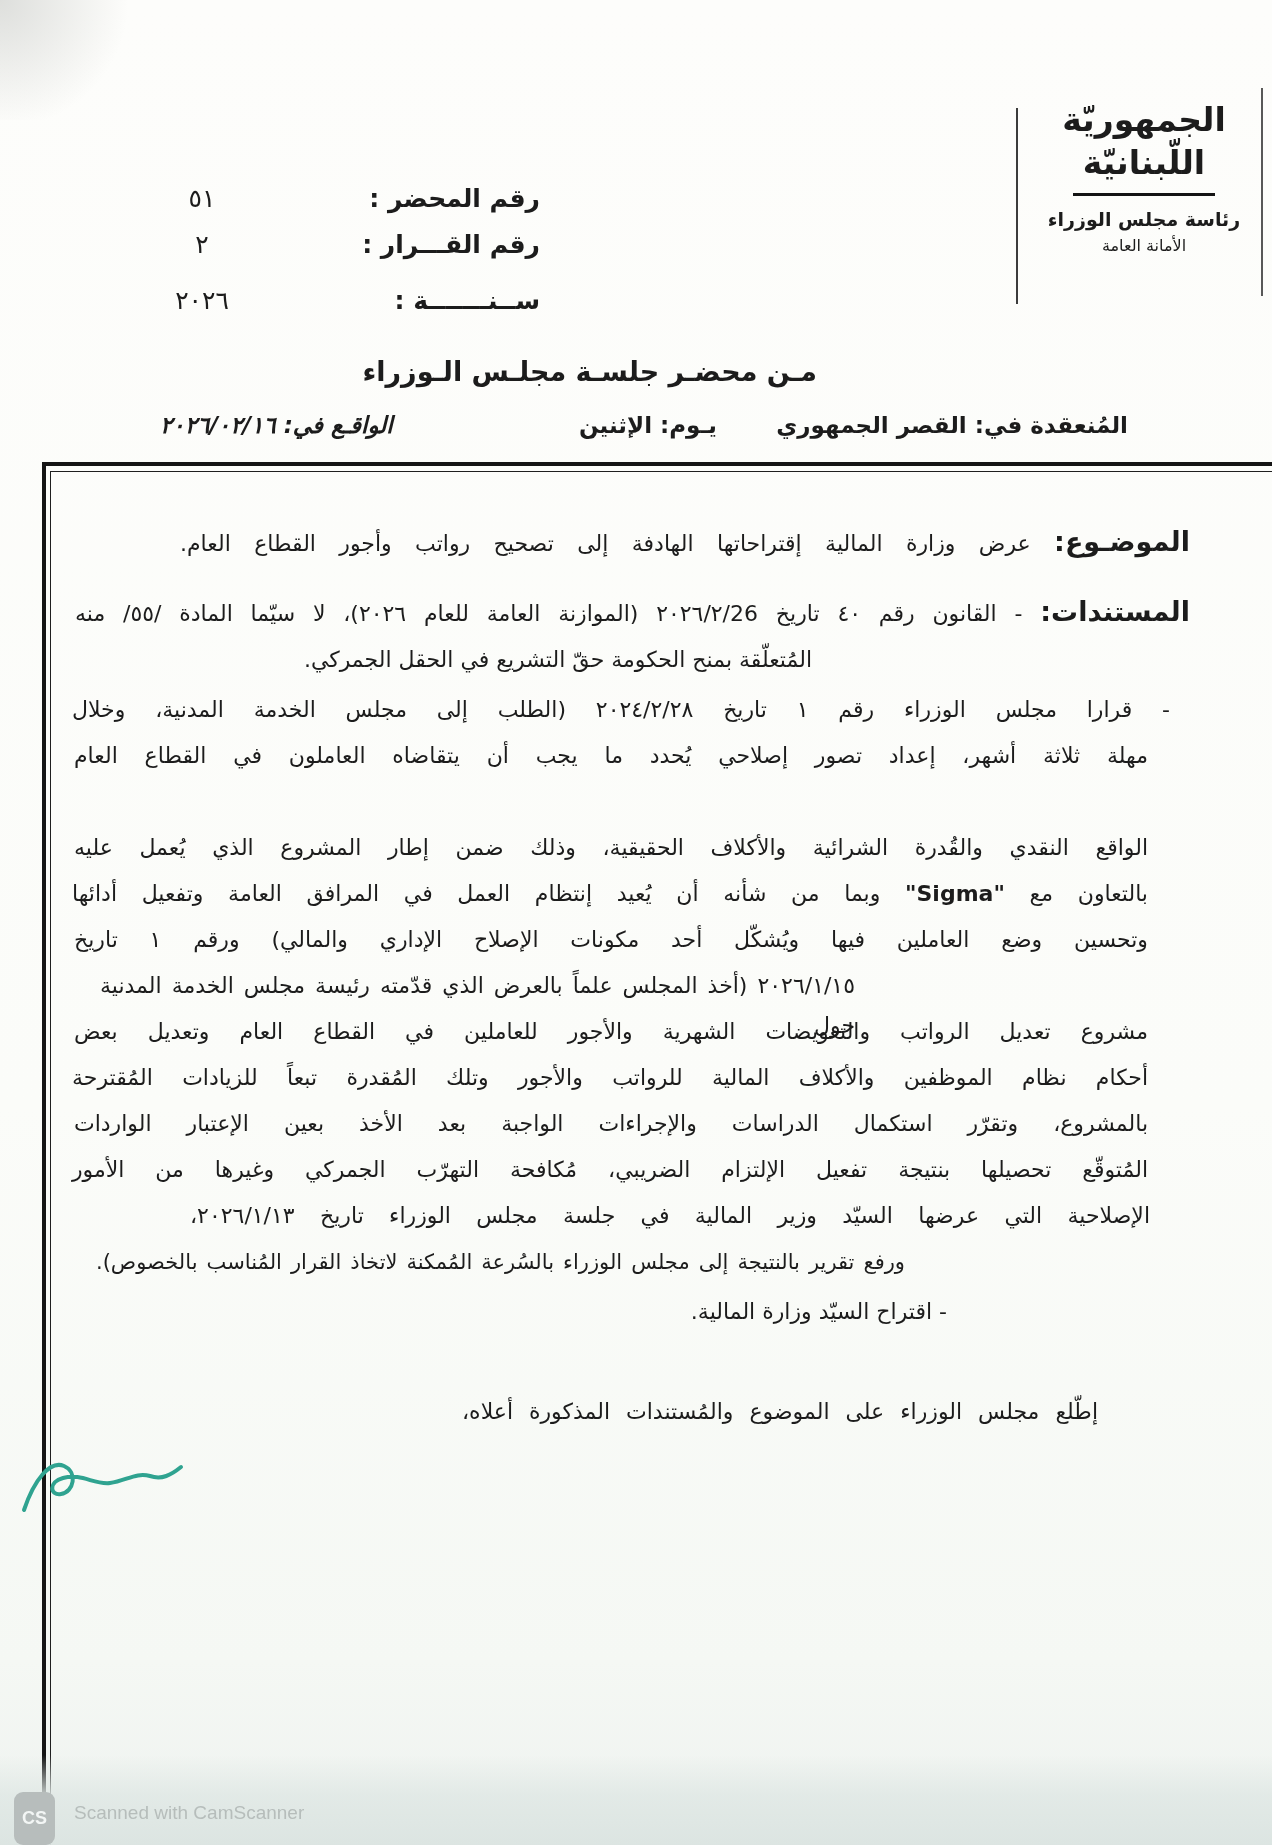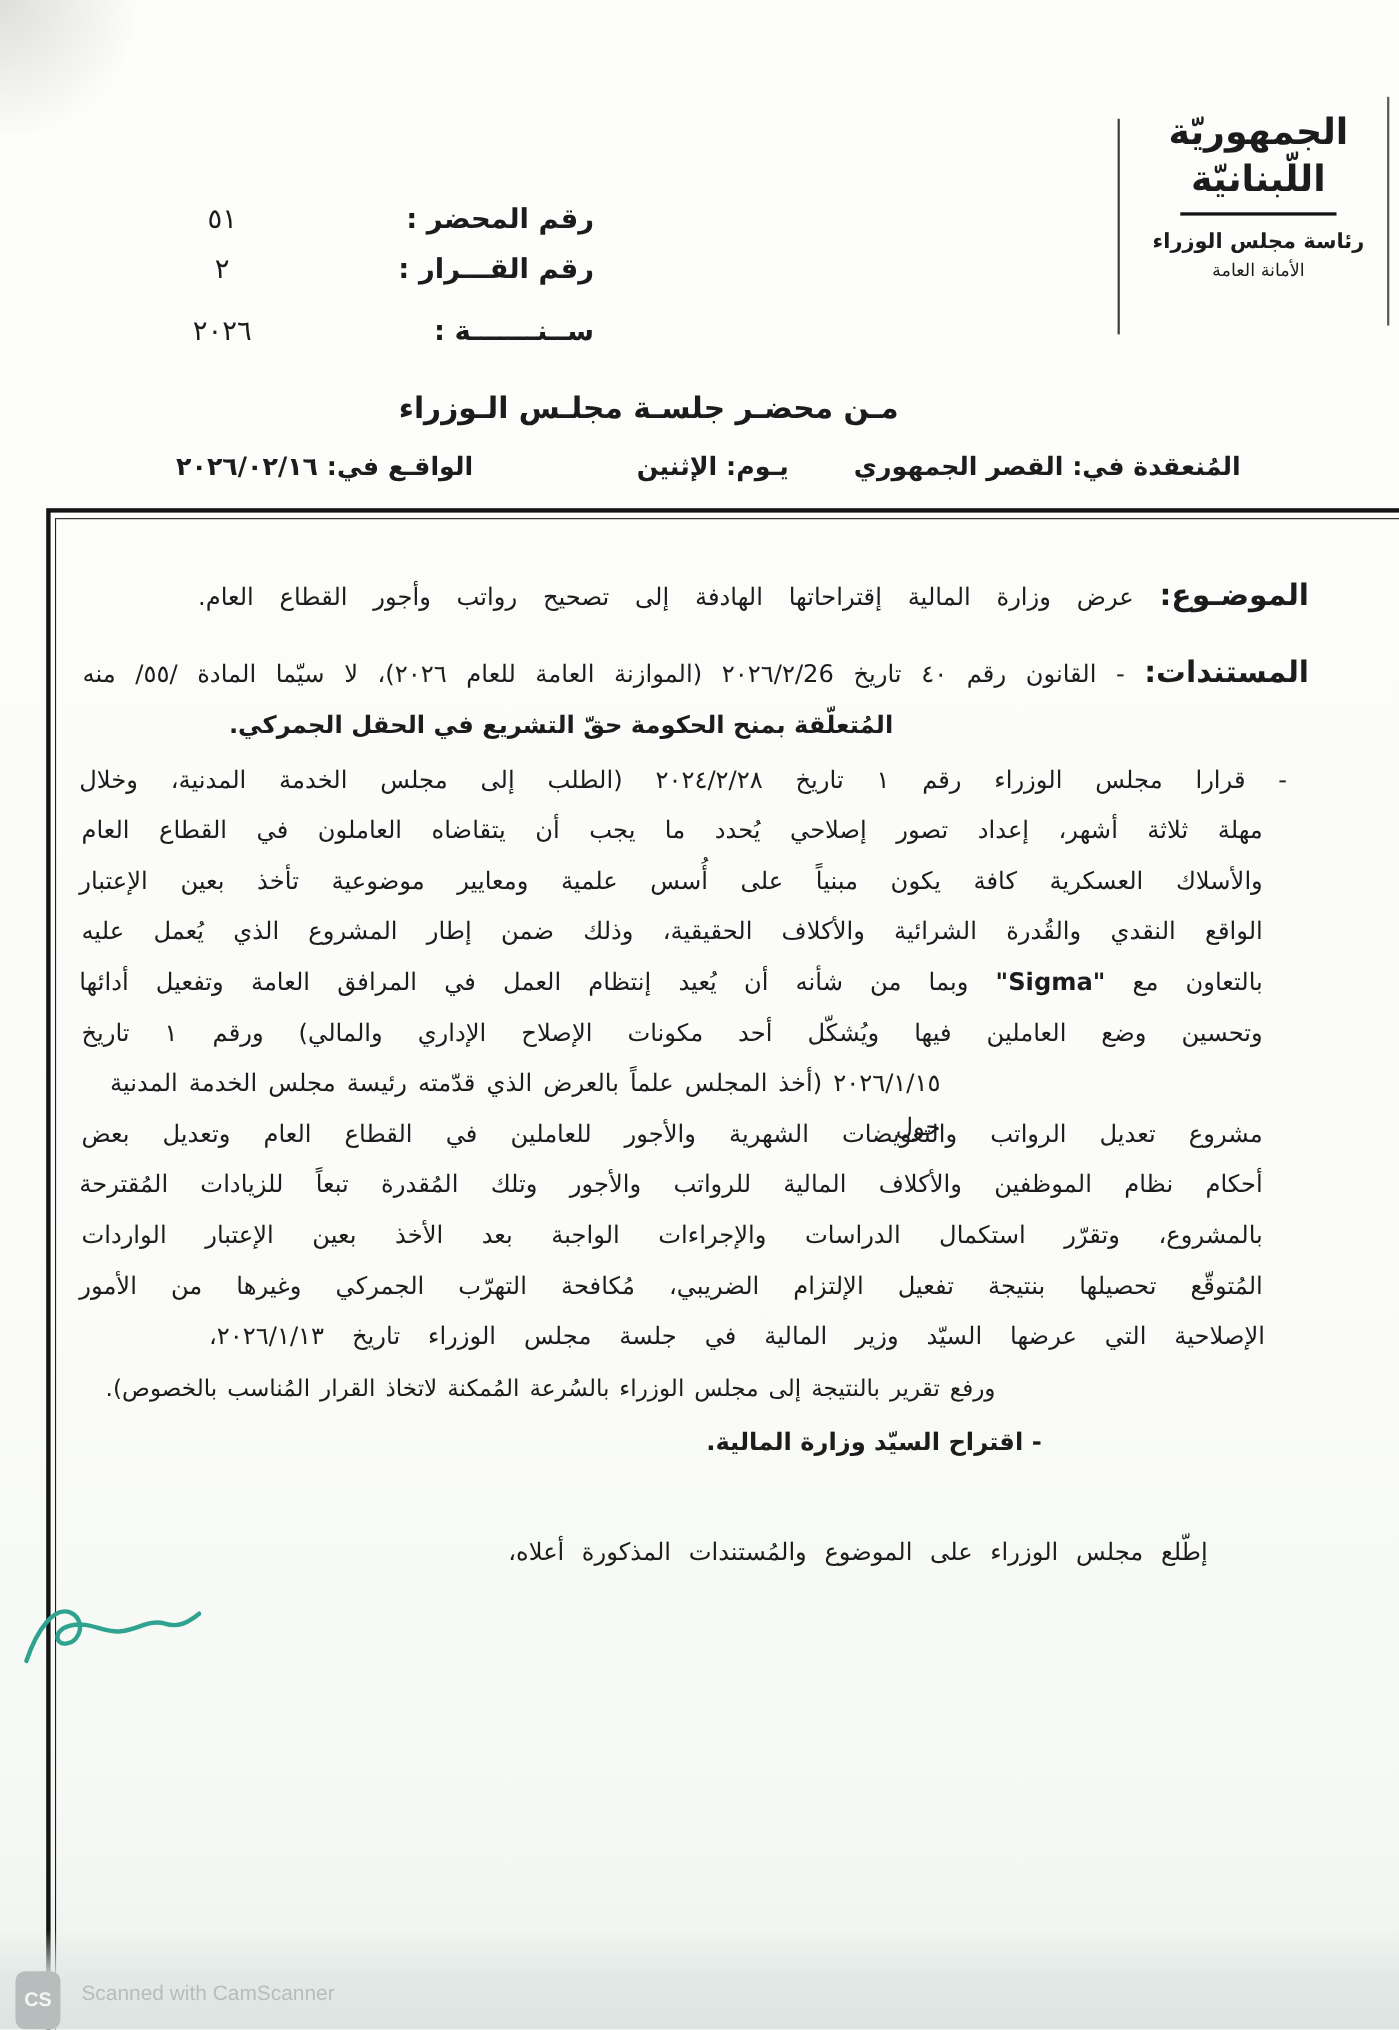--- a/index.html
+++ b/index.html
@@ -28,21 +28,21 @@
     white-space:nowrap;font-size:27px;font-weight:bold;}
   .session-seg{position:absolute;top:412px;direction:rtl;white-space:nowrap;
     font-size:23px;font-weight:bold;}
   
   .doc-box{position:absolute;left:42px;top:462px;right:-10px;bottom:-10px;border:4.5px solid #151515;}
   .doc-box-inner{position:absolute;left:4px;top:5px;right:-2px;bottom:-2px;border:1.6px solid #1f1f1f;}
   
   .jline{position:absolute;direction:rtl;text-align:justify;text-align-last:justify;
     font-size:22px;line-height:40px;}
   .rline{position:absolute;direction:rtl;white-space:nowrap;text-align:right;
-    font-size:22px;line-height:40px;font-weight:bold;}
+    font-size:22px;line-height:40px;}
   .lbl{font-weight:bold;font-size:27px;}
   .latin-bold{font-weight:bold;}
   .small{font-size:21px;}
   
   .signature{position:absolute;left:18px;top:1446px;}
   .footer-band{position:absolute;left:0;right:0;bottom:0;height:90px;
     background:linear-gradient(180deg, rgba(228,235,232,0) 0%, rgba(224,232,229,.85) 45%, rgba(219,228,225,.95) 100%);}
   .cs-badge{position:absolute;left:14px;top:1792px;width:41px;height:53px;border-radius:9px;
     background:#b7bdbc;color:#f3f6f5;display:flex;align-items:center;justify-content:center;
     font-family:"Liberation Sans",sans-serif;font-weight:bold;font-size:18px;}
@@ -69,34 +69,33 @@
   <div class="meta-label" style="top:182px;">رقم المحضر :</div>
   <div class="meta-value" style="top:182px;">٥١</div>
   <div class="meta-label" style="top:228px;">رقم القـــرار :</div>
   <div class="meta-value" style="top:228px;">٢</div>
   <div class="meta-label" style="top:284px;">ســنـــــــة :</div>
   <div class="meta-value" style="top:284px;">٢٠٢٦</div>
 
   <div class="doc-title">مـن محضـر جلسـة مجلـس الـوزراء</div>
   <div class="session-seg" style="right:144px;">المُنعقدة في: القصر الجمهوري</div>
   <div class="session-seg" style="right:555px;">يـوم: الإثنين</div>
-  <div class="session-seg" style="left:160px;">الواقـع في: ٢٠٢٦/٠٢/١٦</div>
+  <div class="session-seg" style="left:160px;font-style:italic;">الواقـع في: ٢٠٢٦/٠٢/١٦</div>
 
   <div class="doc-box">
     <div class="doc-box-inner"></div>
   </div>
 
   <div class="jline" style="top:522px;right:82px;left:180px;"><span class="lbl">الموضـوع:</span> <span>عرض وزارة المالية إقتراحاتها الهادفة إلى تصحيح رواتب وأجور القطاع العام.</span></div>
 
   <div class="jline" style="top:592px;right:82px;left:75px;"><span class="lbl">المستندات:</span> <span>- القانون رقم ٤٠ تاريخ ٢٠٢٦/٢/26 (الموازنة العامة للعام ٢٠٢٦)، لا سيّما المادة /٥٥/ منه</span></div>
   <div class="rline" style="top:640px;right:460px;">المُتعلّقة بمنح الحكومة حقّ التشريع في الحقل الجمركي.</div>
 
   <div class="jline" style="top:690px;right:102px;left:72px;">- قرارا مجلس الوزراء رقم ١ تاريخ ٢٠٢٤/٢/٢٨ (الطلب إلى مجلس الخدمة المدنية، وخلال</div>
   <div class="jline" style="top:736px;right:124px;left:74px;">مهلة ثلاثة أشهر، إعداد تصور إصلاحي يُحدد ما يجب أن يتقاضاه العاملون في القطاع العام</div>
-  <div class="jline" style="top:782px;right:124px;left:72px;">والأسلاك العسكرية كافة يكون مبنياً على أُسس علمية ومعايير موضوعية تأخذ بعين الإعتبار</div>
   <div class="jline" style="top:828px;right:124px;left:74px;">الواقع النقدي والقُدرة الشرائية والأكلاف الحقيقية، وذلك ضمن إطار المشروع الذي يُعمل عليه</div>
   <div class="jline" style="top:874px;right:124px;left:72px;"><span>بالتعاون مع </span><span class="latin-bold">"Sigma"</span><span> وبما من شأنه أن يُعيد إنتظام العمل في المرافق العامة وتفعيل أدائها</span></div>
   <div class="jline" style="top:920px;right:124px;left:74px;">وتحسين وضع العاملين فيها ويُشكّل أحد مكونات الإصلاح الإداري والمالي) ورقم ١ تاريخ</div>
   <div class="jline" style="top:966px;right:417px;left:100px;">٢٠٢٦/١/١٥ (أخذ المجلس علماً بالعرض الذي قدّمته رئيسة مجلس الخدمة المدنية حول</div>
   <div class="jline" style="top:1012px;right:124px;left:74px;">مشروع تعديل الرواتب والتعويضات الشهرية والأجور للعاملين في القطاع العام وتعديل بعض</div>
   <div class="jline" style="top:1058px;right:124px;left:72px;">أحكام نظام الموظفين والأكلاف المالية للرواتب والأجور وتلك المُقدرة تبعاً للزيادات المُقترحة</div>
   <div class="jline" style="top:1104px;right:124px;left:74px;">بالمشروع، وتقرّر استكمال الدراسات والإجراءات الواجبة بعد الأخذ بعين الإعتبار الواردات</div>
   <div class="jline" style="top:1150px;right:124px;left:72px;">المُتوقّع تحصيلها بنتيجة تفعيل الإلتزام الضريبي، مُكافحة التهرّب الجمركي وغيرها من الأمور</div>
   <div class="jline" style="top:1196px;right:122px;left:190px;">الإصلاحية التي عرضها السيّد وزير المالية في جلسة مجلس الوزراء تاريخ ٢٠٢٦/١/١٣،</div>
   <div class="jline small" style="top:1242px;right:367px;left:96px;">ورفع تقرير بالنتيجة إلى مجلس الوزراء بالسُرعة المُمكنة لاتخاذ القرار المُناسب بالخصوص).</div>

